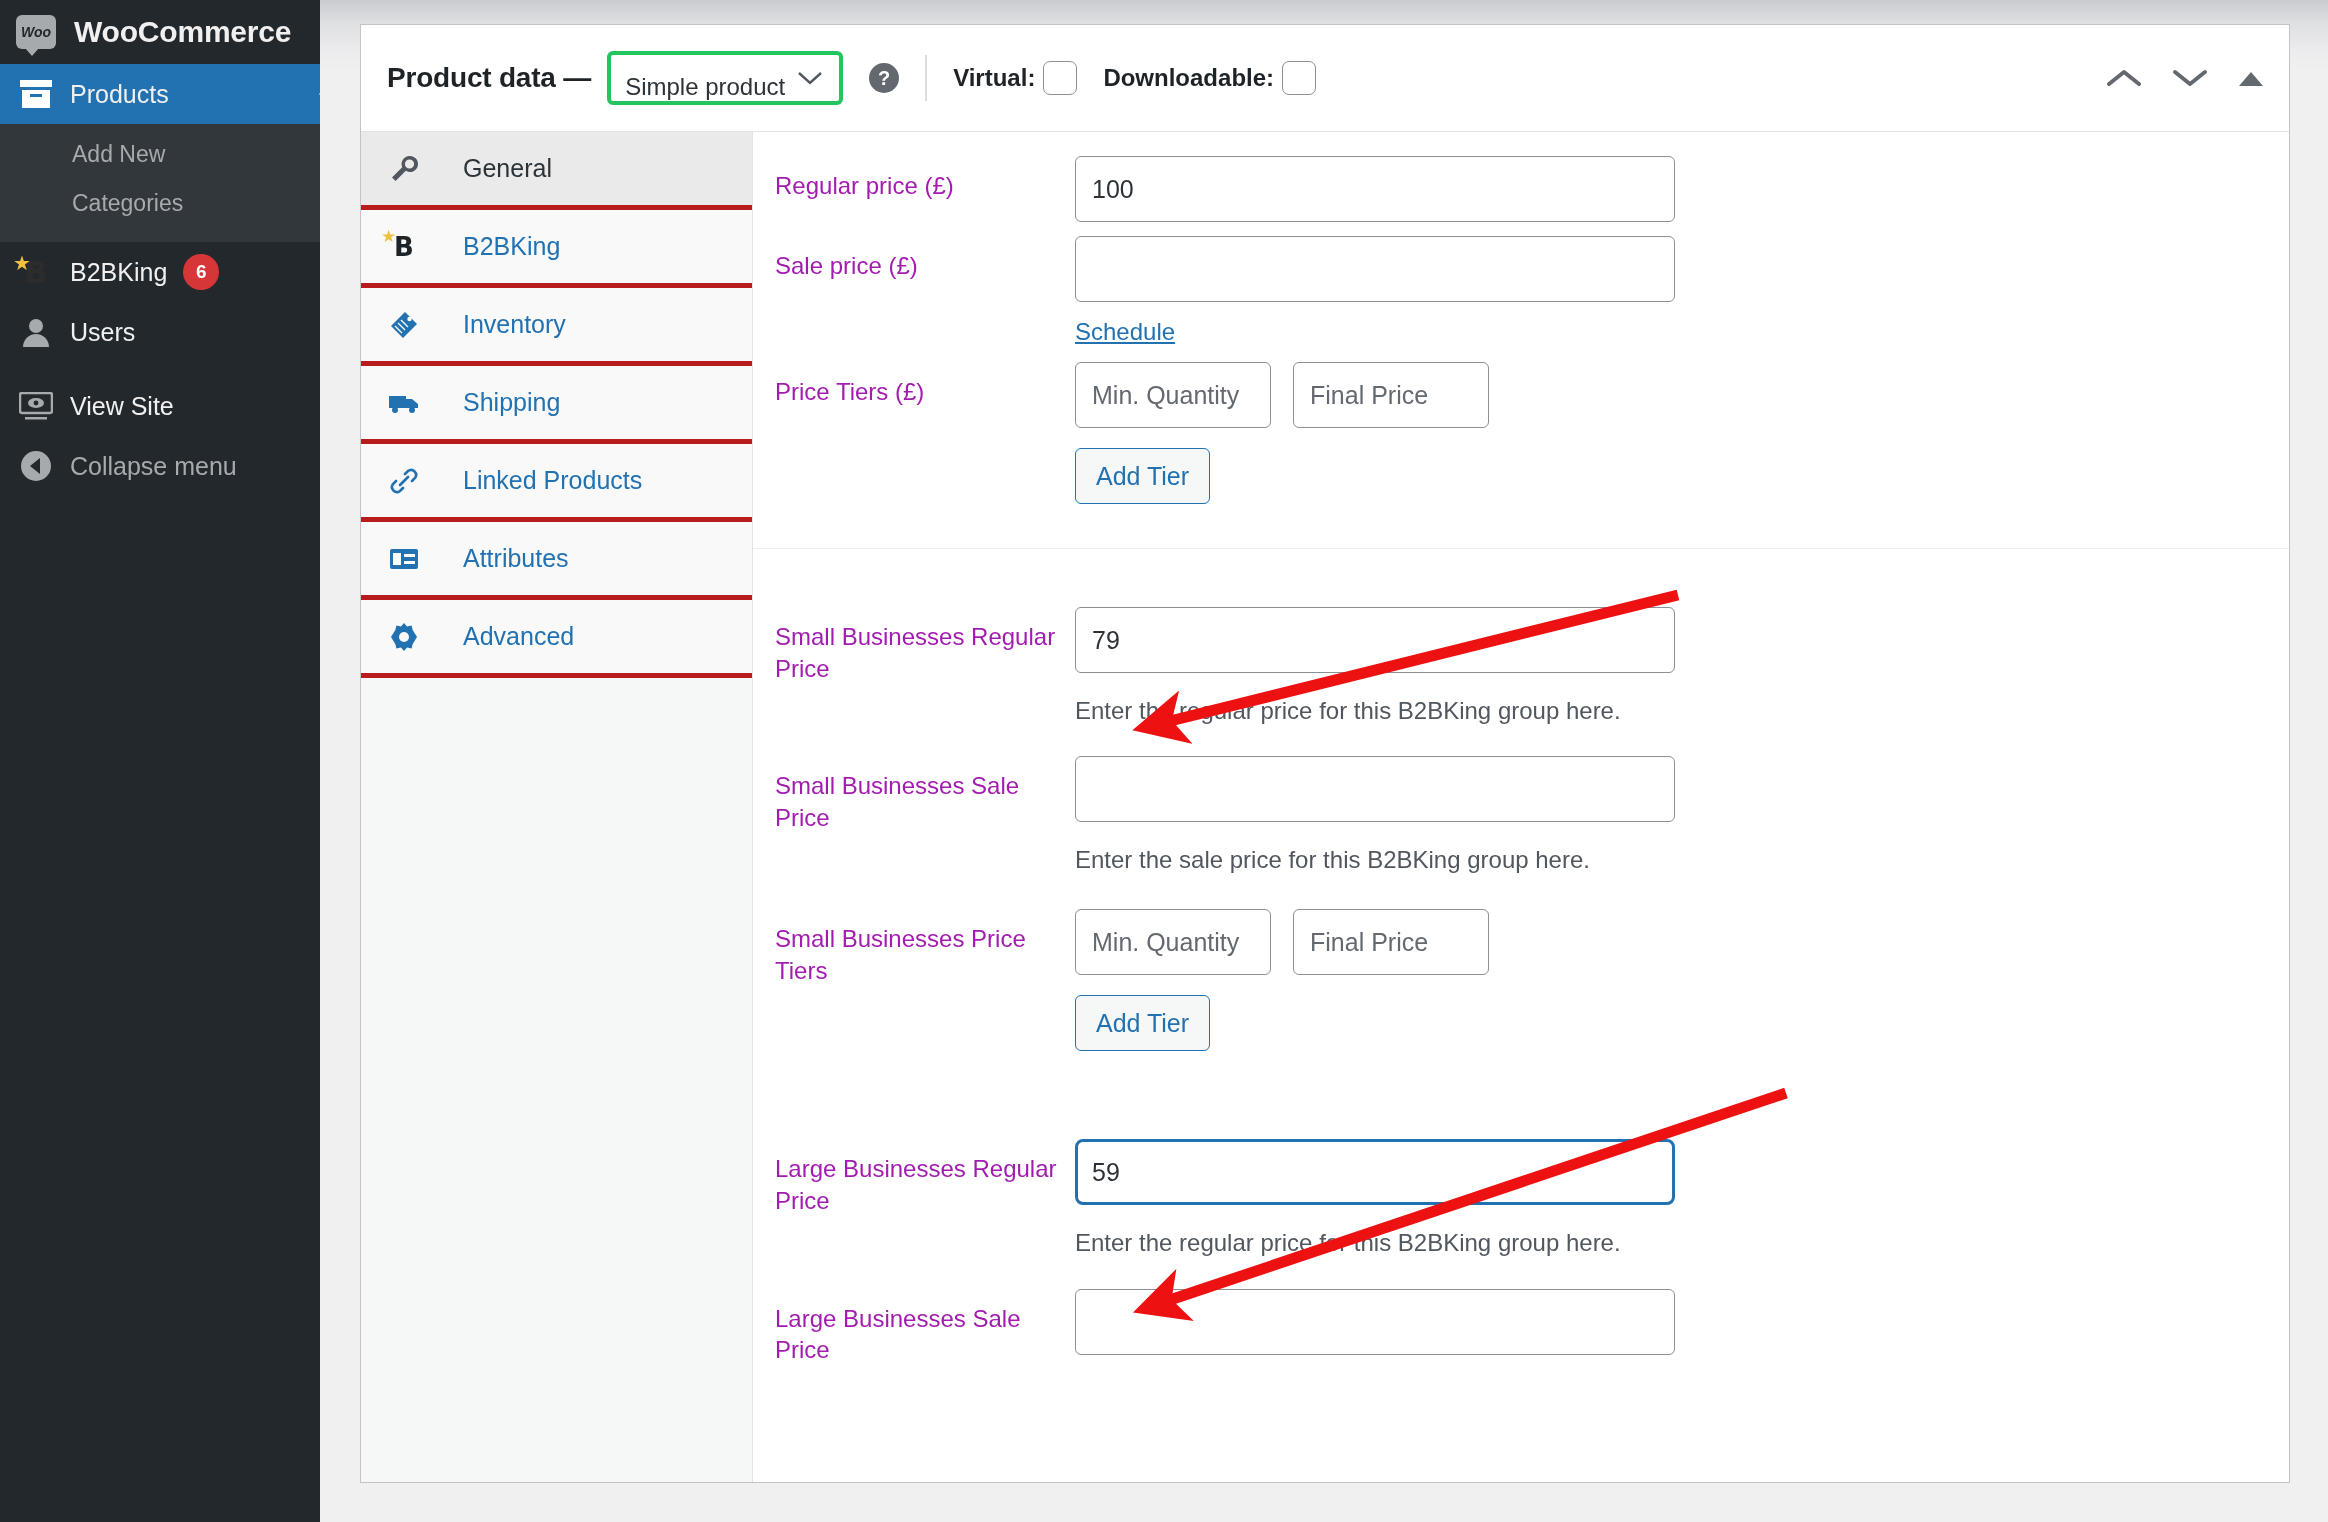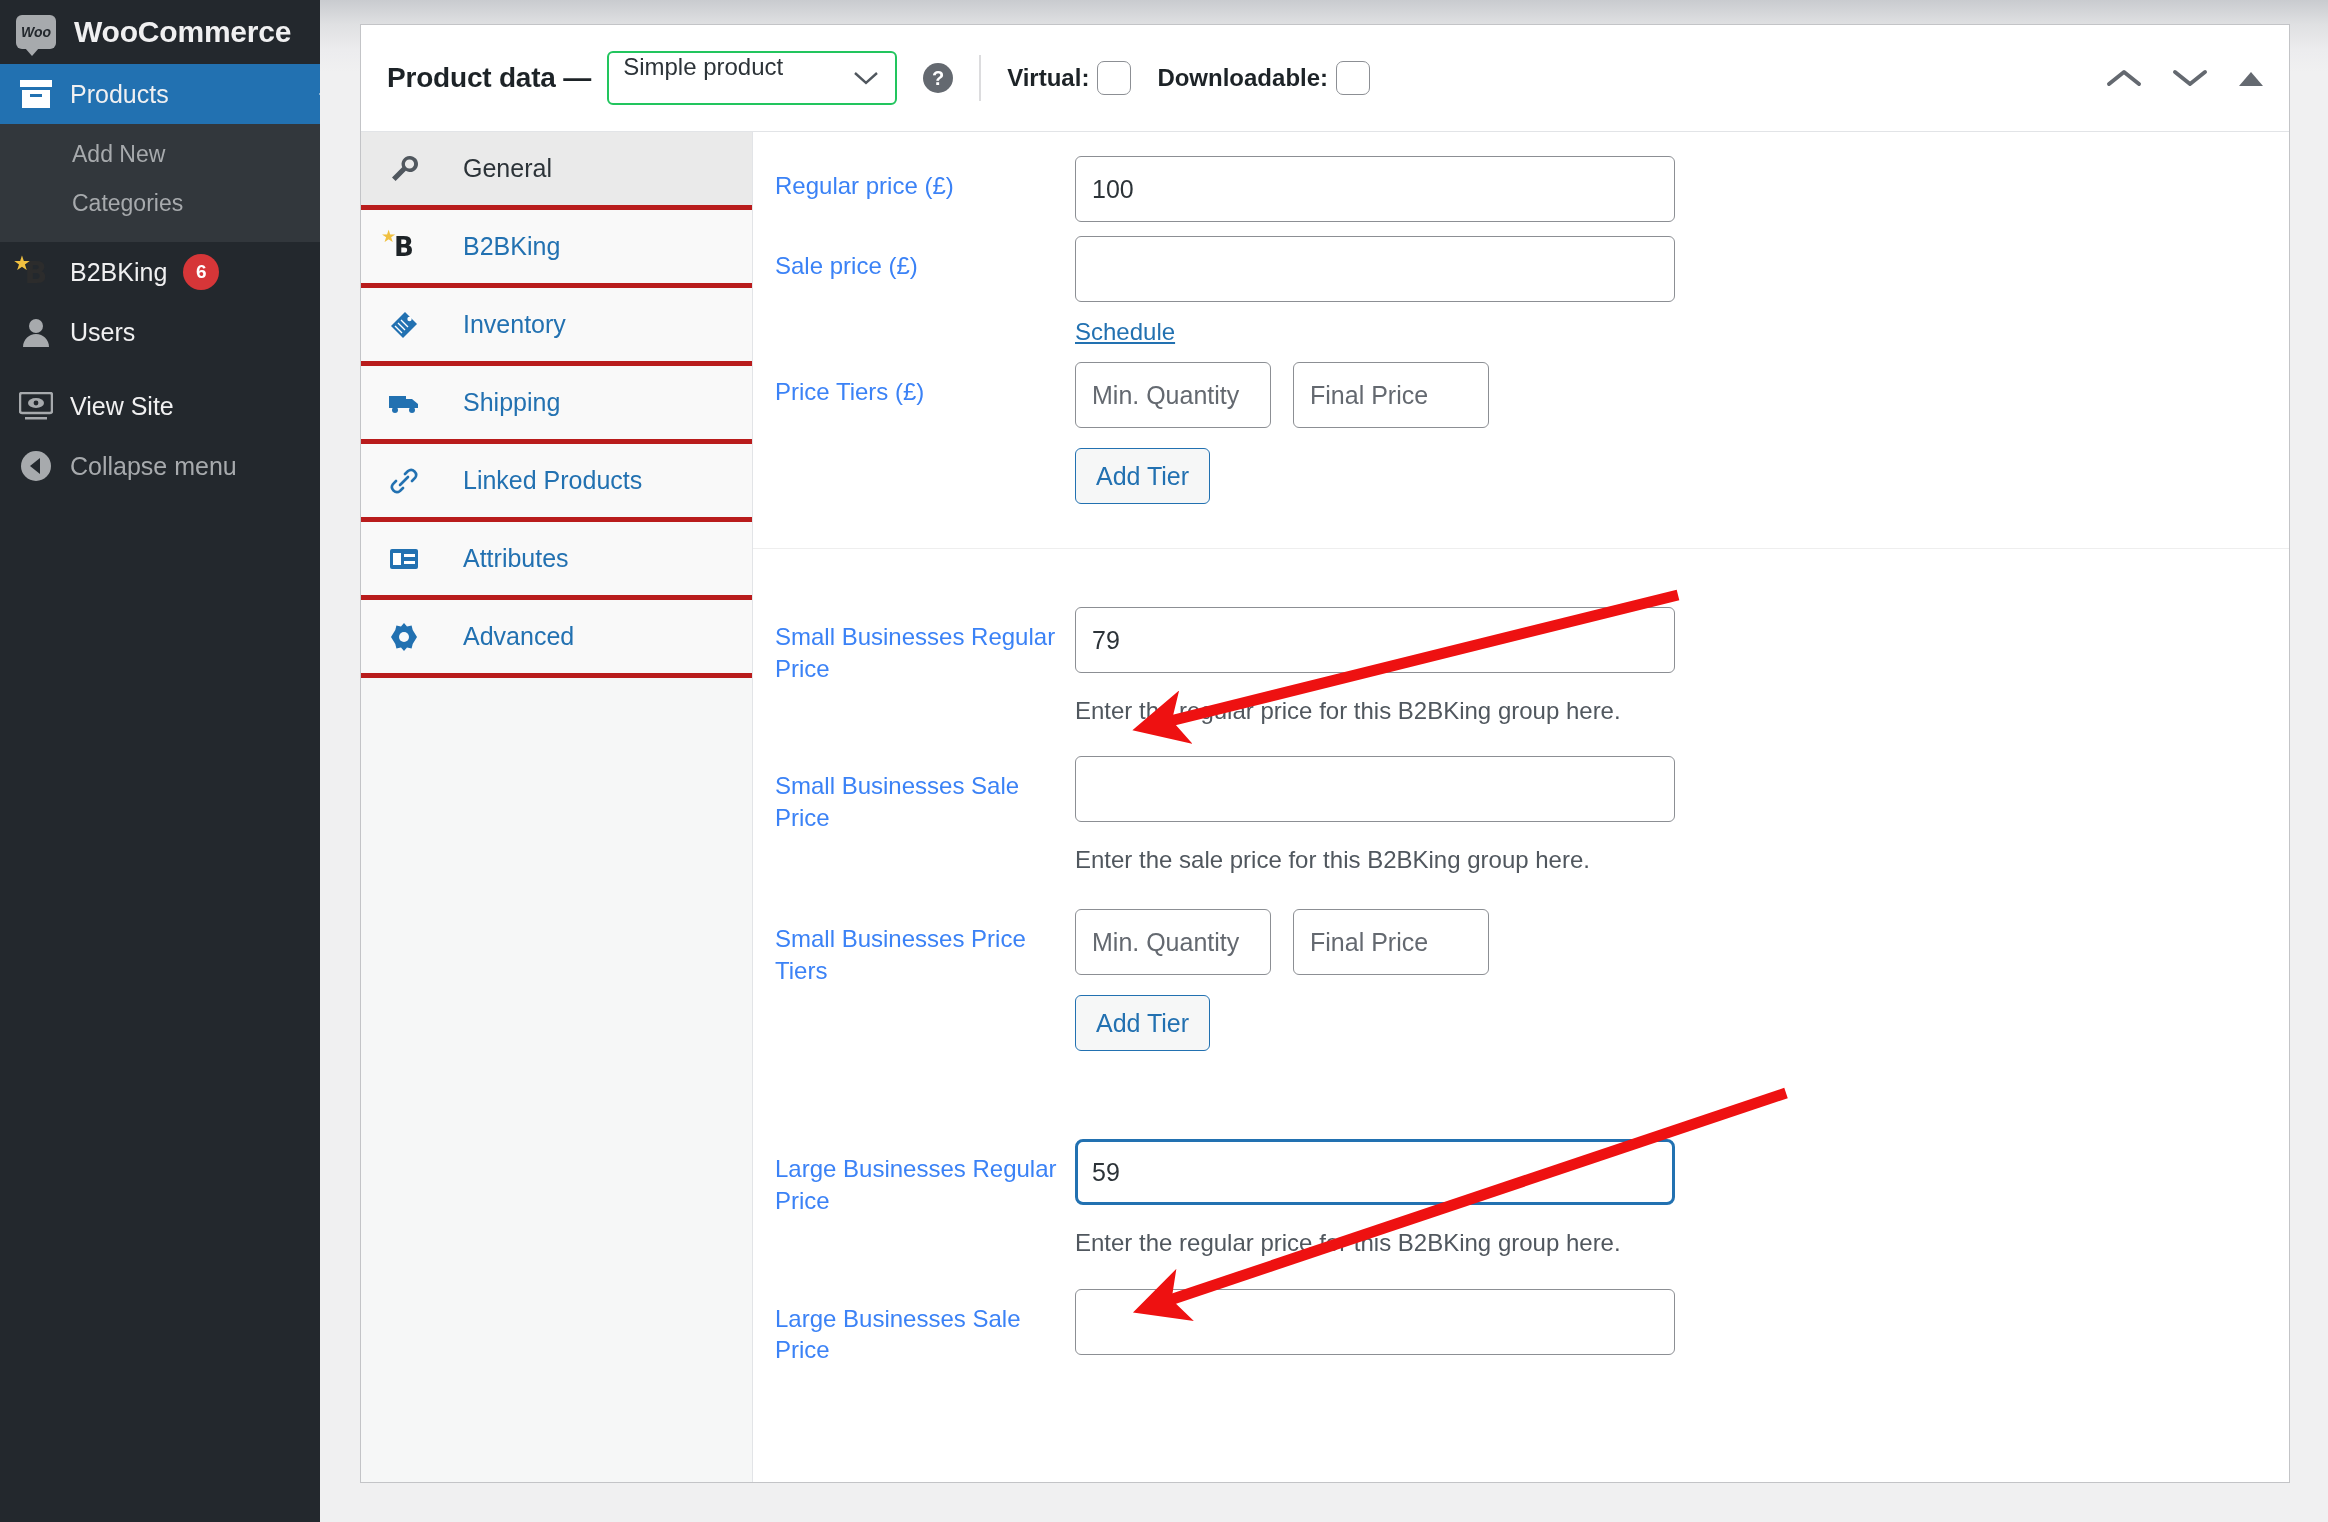--- a/index.html
+++ b/index.html
@@ -94,23 +94,23 @@
   }
   .postbox-header {
     display: flex; align-items: center; height: 107px; padding: 0 20px 0 26px;
     border-bottom: 1px solid #e2e4e7; position: relative;
   }
   .pd-title {
     font-size: 28px; font-weight: bold; color: #1d2327; white-space: nowrap;
     letter-spacing: -0.2px;
   }
   .type-select {
-    margin-left: 16px; width: 290px; height: 54px;
-    border: 2px solid #22c55e; border-radius: 6px; background: #fff;
-    display: flex; align-items: flex-start; padding: 0 14px;
+    margin-left: 16px; width: 236px; height: 54px;
+    border: 4px solid #22c55e; border-radius: 6px; background: #fff;
+    display: flex; align-items: flex-end; padding: 0 14px;
     font-size: 24px; color: #2c3338; position: relative; cursor: pointer;
   }
   .type-select .chev {
     position: absolute; right: 16px; top: 50%; transform: translateY(-50%);
   }
   .help-tip {
     margin-left: 26px; width: 30px; height: 30px; border-radius: 50%;
     background: #646970; color: #fff; font-size: 20px; font-weight: bold;
     display: flex; align-items: center; justify-content: center; cursor: pointer;
   }
@@ -147,21 +147,21 @@
 
   .panel-col { flex: 1; padding: 0; position: relative; }
 
   .form-section { padding: 24px 0 30px 0; }
   .form-section.divided { border-top: 1px solid #eee; }
 
   .form-row {
     display: flex; align-items: flex-start; padding: 0 0 0 22px; margin-bottom: 14px;
   }
   .form-row .flabel {
-    width: 300px; flex: none; font-size: 24px; color: #3b82f6;
+    width: 300px; flex: none; font-size: 24px; color: #a21caf;
     line-height: 1.32; padding-top: 14px; padding-right: 10px;
   }
   .form-row .fctl { flex: 1; }
 
   .txt {
     width: 600px; height: 66px; border: 1px solid #8c8f94; border-radius: 6px;
     background: #fff; font-size: 25px; color: #2c3338; padding: 0 16px;
     font-family: "Liberation Sans", sans-serif;
   }
   .txt.focused {

